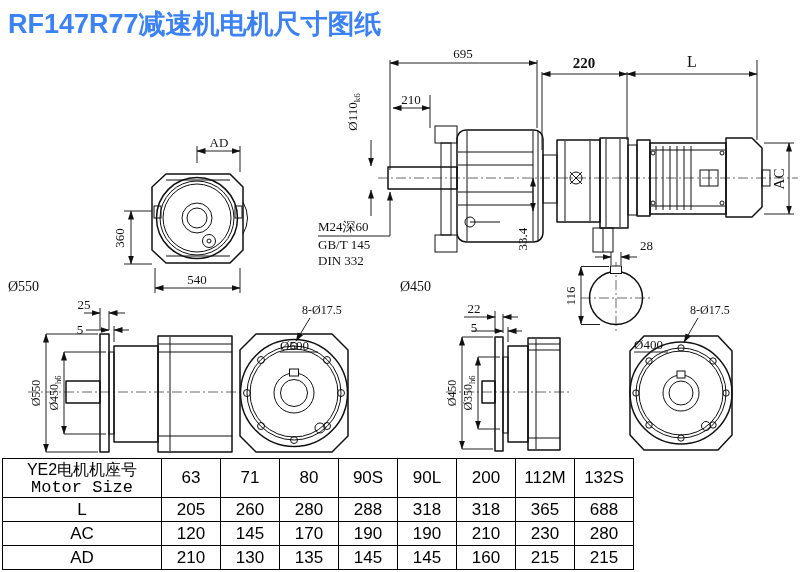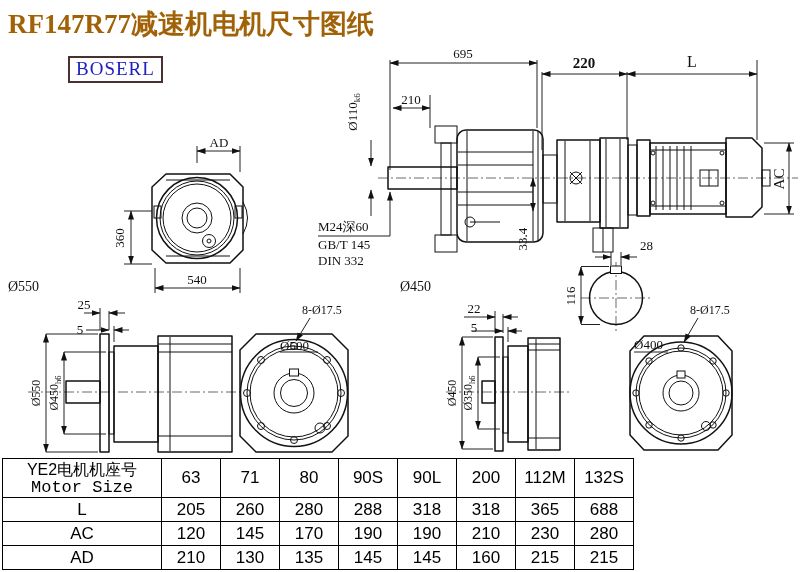--- a/index.html
+++ b/index.html
@@ -1,19 +1,19 @@
 <!DOCTYPE html>
 <html><head>
 <meta charset="utf-8">
 <style>
   html,body{margin:0;padding:0;background:#fff;}
   #page{position:relative;width:800px;height:572px;background:#ffffff;overflow:hidden;
         font-family:"Liberation Sans",sans-serif;}
-  #title{position:absolute;left:8px;top:6px;font-size:27px;font-weight:bold;color:#a16207;
-         letter-spacing:0px;font-family:Liberation Serif, serif;}
+  #title{position:absolute;left:8px;top:6px;font-size:27px;font-weight:bold;color:#3b82f6;
+         letter-spacing:0px;}
   #logo{position:absolute;left:68px;top:56px;border:2px solid #4a3030;background:#fff;
         padding:0 6px 1px 6px;font-family:"Liberation Serif",serif;font-size:19px;
         color:#2020c0;letter-spacing:1px;}
   svg text{font-family:"Liberation Serif",serif;fill:#111;}
   table.dim{position:absolute;left:2px;top:458px;border-collapse:collapse;
             font-family:"Liberation Sans",sans-serif;color:#000;}
   table.dim td{border:1px solid #000;text-align:center;vertical-align:middle;
                font-size:17px;padding:0;}
   table.dim tr.hdr td{height:38px;}
   table.dim tr.datarow td{height:23px;}
@@ -21,21 +21,20 @@
   td.szcol{width:58px;}
   .cnline{font-size:16px;line-height:18px;}
   .enline{font-family:"Liberation Mono",monospace;font-size:17px;line-height:17px;}
 </style>
 </head>
 <body>
 
 <div id="page">
 
   <div id="title">RF147R77减速机电机尺寸图纸</div>
-  <div id="logo">BOSERL</div>
 
   <svg width="800" height="460" viewBox="0 0 800 460">
     <defs>
       <marker id="ae" markerWidth="10" markerHeight="8" refX="8.5" refY="3" orient="auto">
         <path d="M0,0L9,3L0,6z" fill="#111"></path>
       </marker>
       <marker id="as" markerWidth="10" markerHeight="8" refX="0.5" refY="3" orient="auto">
         <path d="M9,0L0,3L9,6z" fill="#111"></path>
       </marker>
     </defs>

